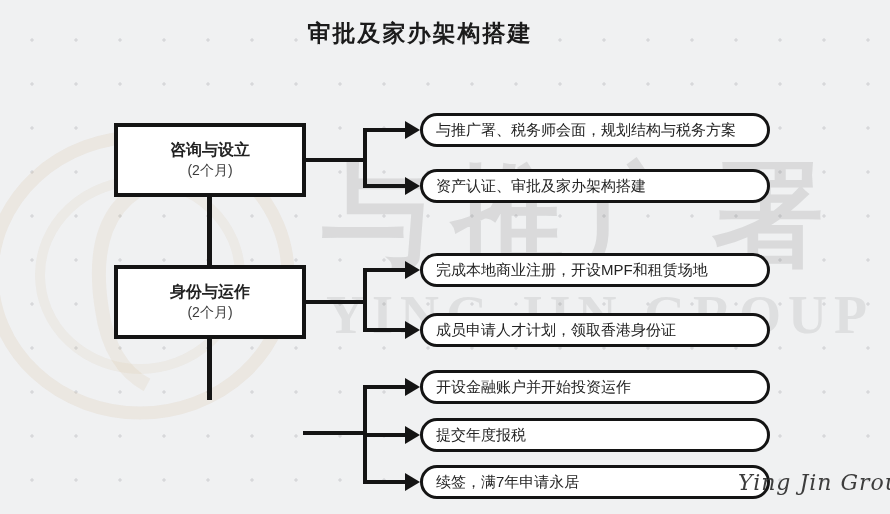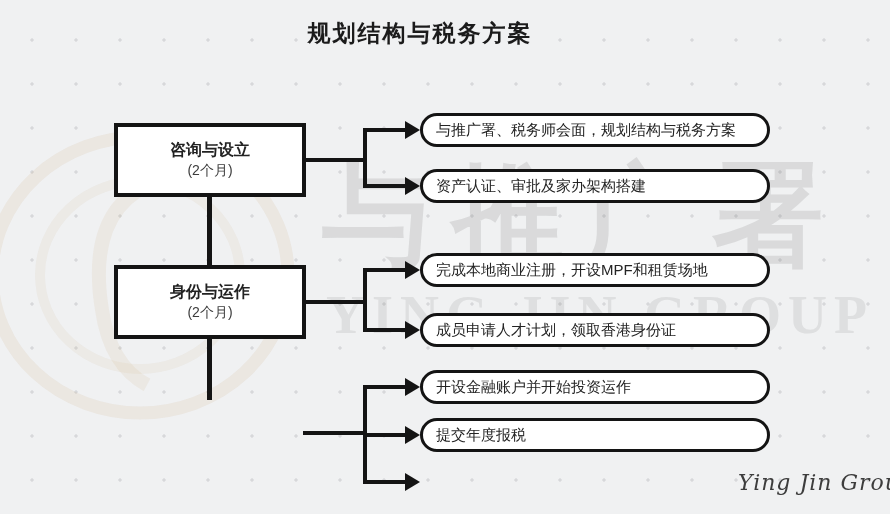--- a/index.html
+++ b/index.html
@@ -79,21 +79,21 @@
   <svg class="wm-gold" width="330" height="310" viewBox="0 0 330 310">
     <ellipse cx="165" cy="150" rx="148" ry="138" fill="none" stroke="rgba(193,154,92,0.13)" stroke-width="13"></ellipse>
     <ellipse cx="165" cy="150" rx="100" ry="94" fill="none" stroke="rgba(193,154,92,0.09)" stroke-width="10"></ellipse>
     <path d="M185 55 q-75 25 -58 130 q8 55 45 75" fill="none" stroke="rgba(193,154,92,0.11)" stroke-width="14"></path>
   </svg>
 
   <div class="wm-cn">与推广署</div>
 
   <div class="wm-en">YING JIN GROUP</div>
 
-  <div class="title">规划结构与税务方案</div>
+  <div class="title">审批及家办架构搭建</div>
 
   <div class="ln h-out-1"></div>
   <div class="ln trunk-1"></div>
   <div class="arrow arr-1"></div>
   <div class="arrow arr-2"></div>
 
   <div class="ln h-out-2"></div>
   <div class="ln trunk-2"></div>
   <div class="arrow arr-3"></div>
   <div class="arrow arr-4"></div>
@@ -115,16 +115,17 @@
     <div class="s-title">身份与运作</div>
     <div class="s-sub">(2个月)</div>
   </div>
 
   <div class="pill pill-1">与推广署、税务师会面，规划结构与税务方案</div>
   <div class="pill pill-2">资产认证、审批及家办架构搭建</div>
   <div class="pill pill-3">完成本地商业注册，开设MPF和租赁场地</div>
   <div class="pill pill-4">成员申请人才计划，领取香港身份证</div>
   <div class="pill pill-6">提交年度报税</div>
   <div class="pill pill-5">开设金融账户并开始投资运作</div>
+  <div class="pill pill-7">续签，满7年申请永居</div>
 
   <div class="signature">Ying Jin Group</div>
 
 </div>
 
 </body></html>

